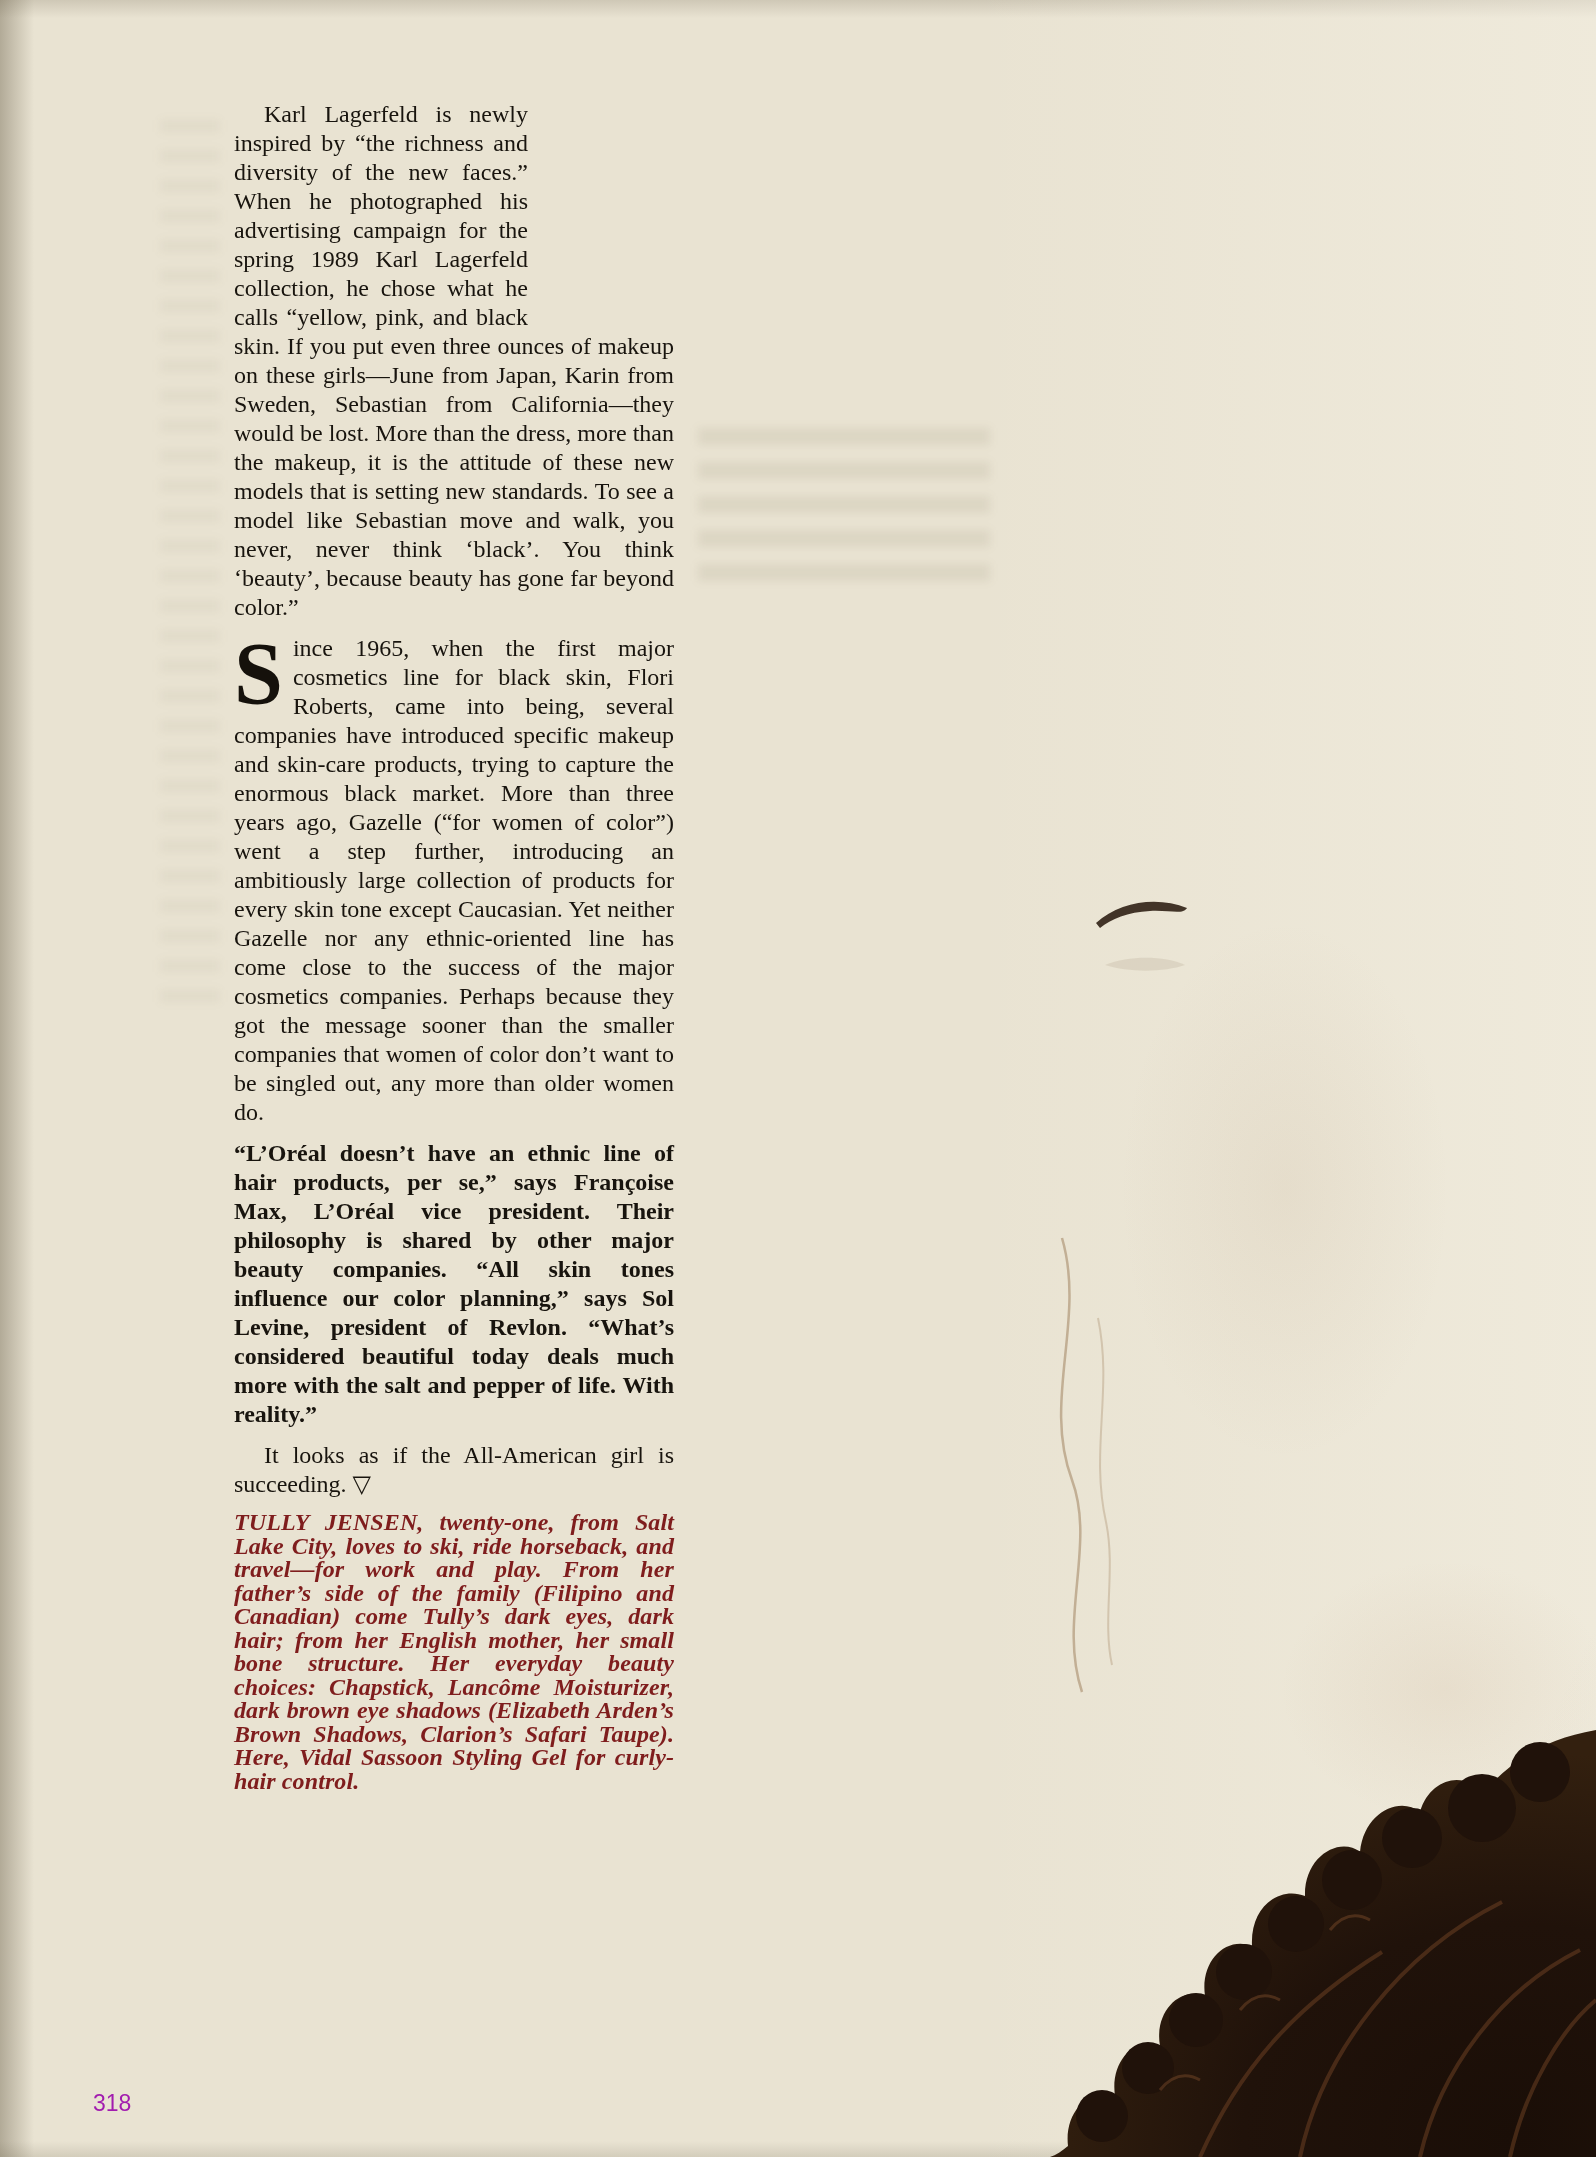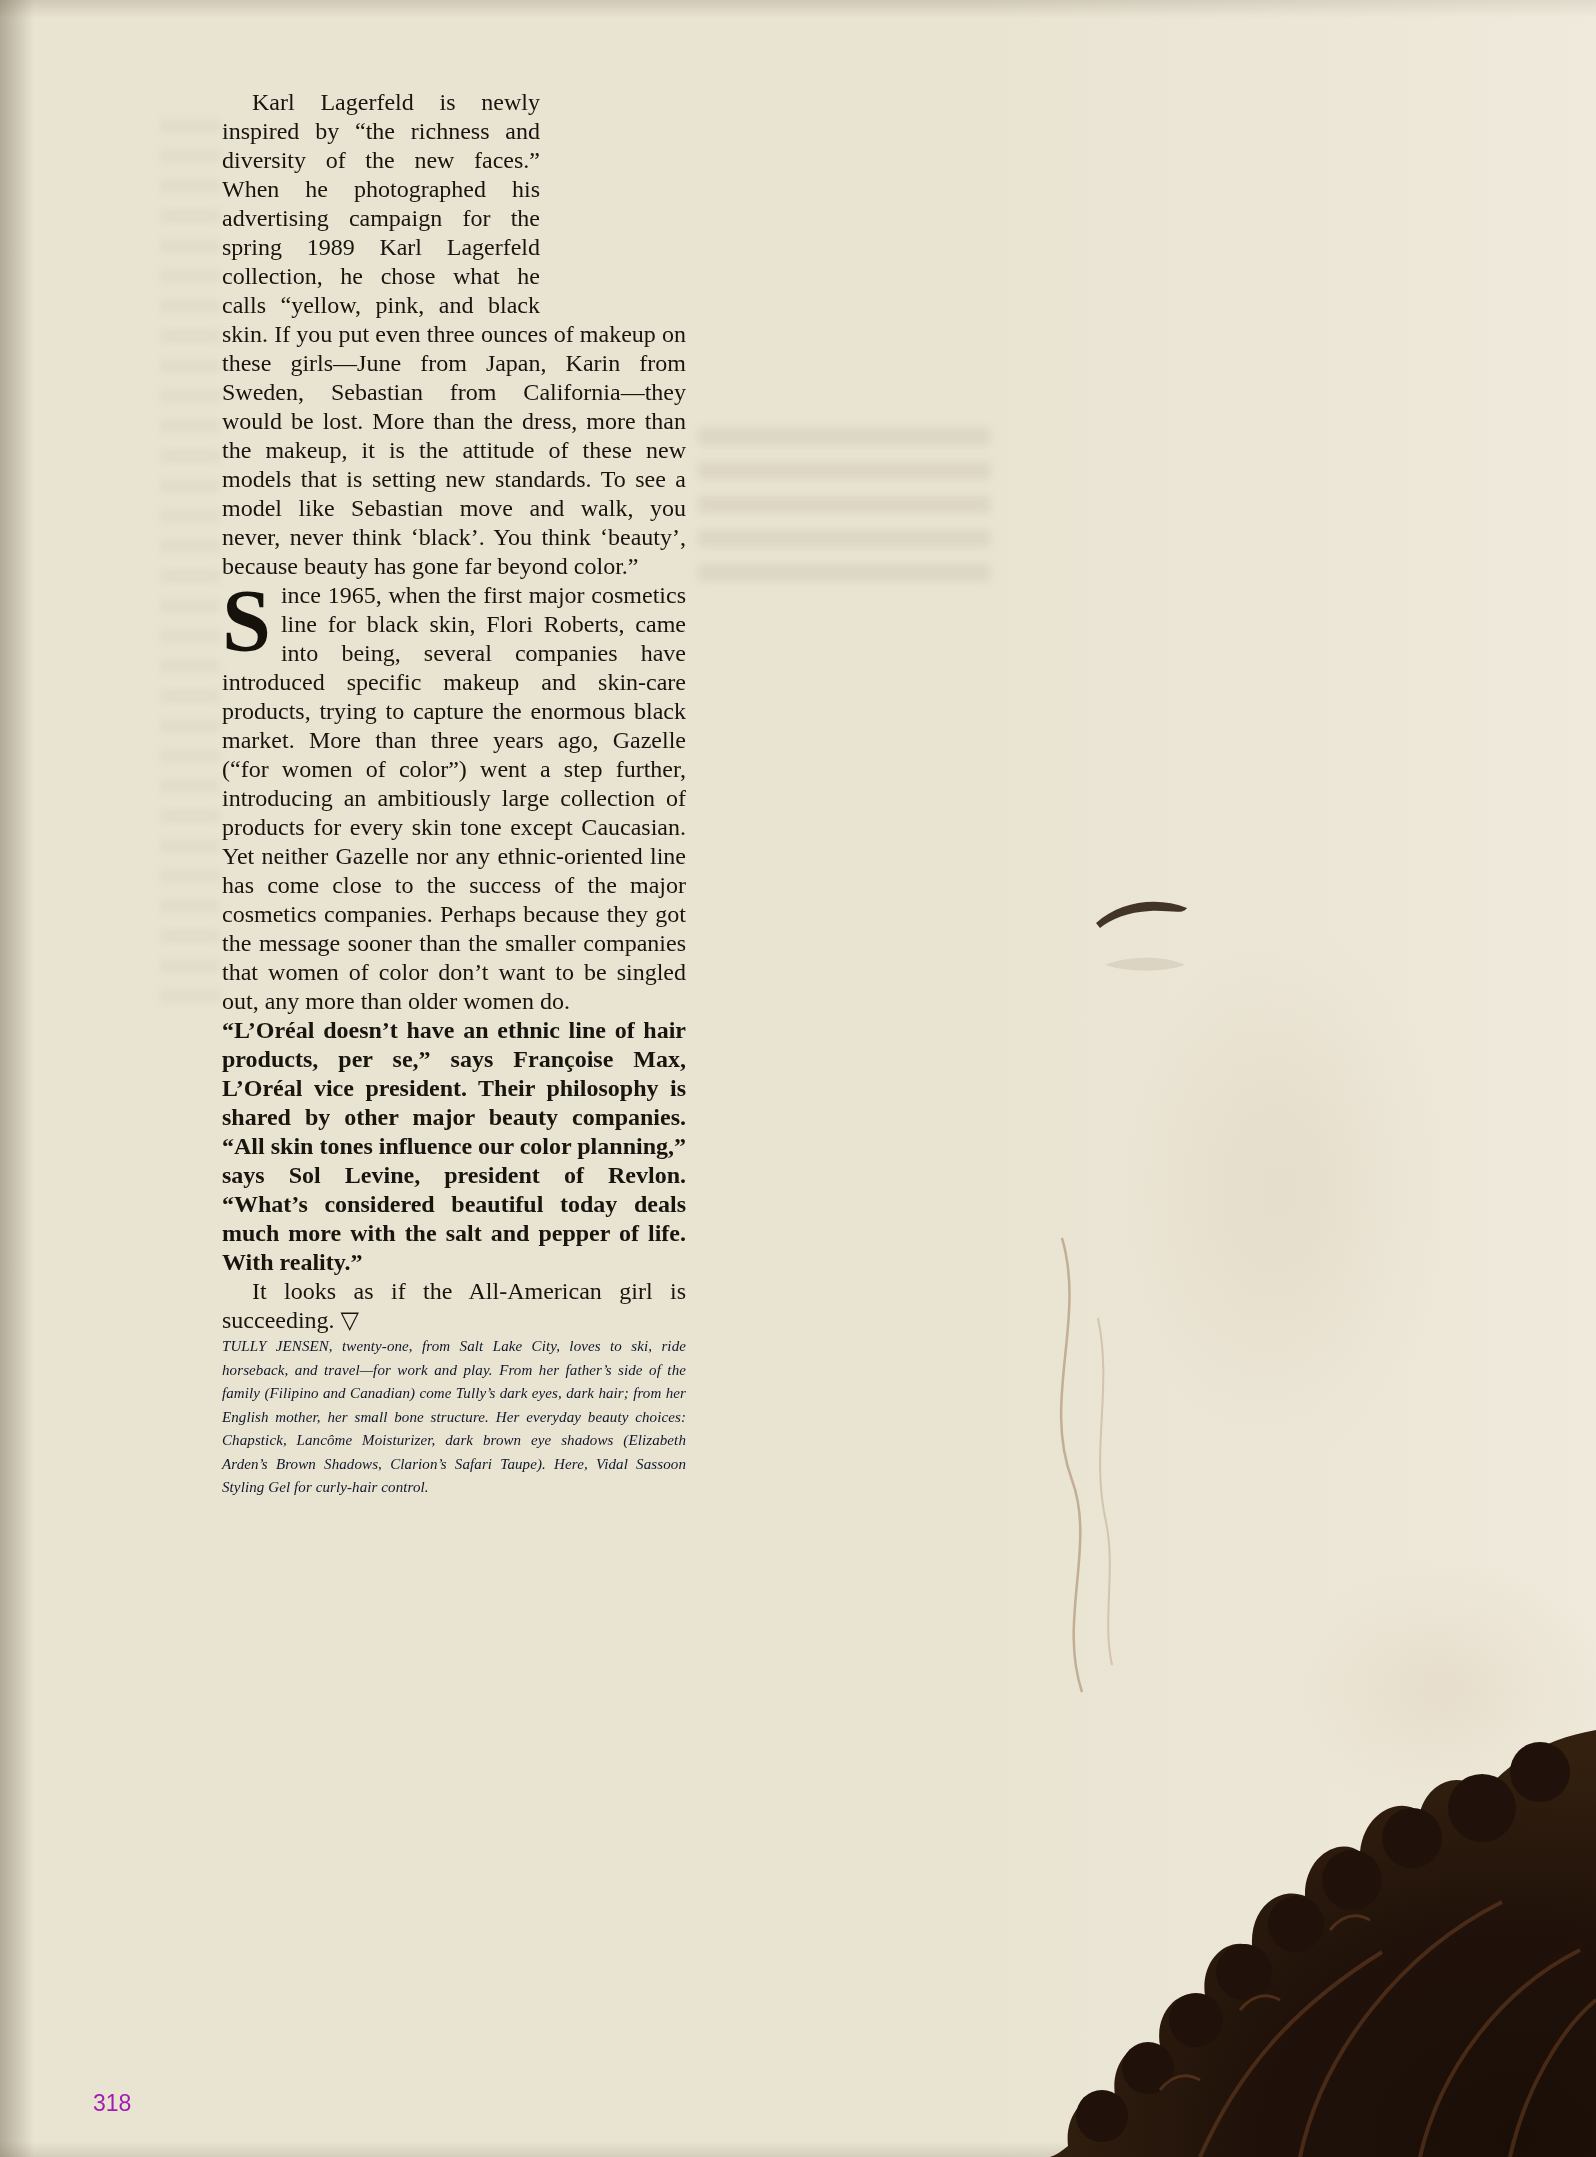--- a/index.html
+++ b/index.html
@@ -86,47 +86,47 @@
   
   .column {
     position: absolute;
     left: 222px;
     top: 88px;
     width: 464px;
     font-size: 24px;
     line-height: 29px;
     text-align: justify;
   }
-  .column p { margin: 0; }
+  .column p { margin: 12px; }
   .para-first { text-indent: 30px; }
   .headline-spacer {
     float: right;
     width: 146px;
     height: 206px;
   }
   .para-dropcap { margin-top: 44px; }
   .dropcap {
     float: left;
     font-size: 88px;
     line-height: 70px;
     font-weight: 700;
     padding: 5px 10px 0 0;
     color: #15110b;
   }
   .para-plain { margin-top: 6px; font-weight: bold; }
   .para-indent { margin-top: 6px; text-indent: 30px; }
   .caption {
     margin-top: 28px;
-    font-size: 15px;
+    font-size: 24px;
     line-height: 23.5px;
-    font-weight: 400;
+    font-weight: 700;
     font-style: italic;
     text-align: justify;
     letter-spacing: .1px;
-    color: #0f172a;
+    color: #7f1d1d;
   }
 
   .page-number {
     position: absolute;
     left: 93px;
     top: 2090px;
     font-family: "Liberation Sans", sans-serif;
     font-size: 23px;
     color: #a21caf;
   }

